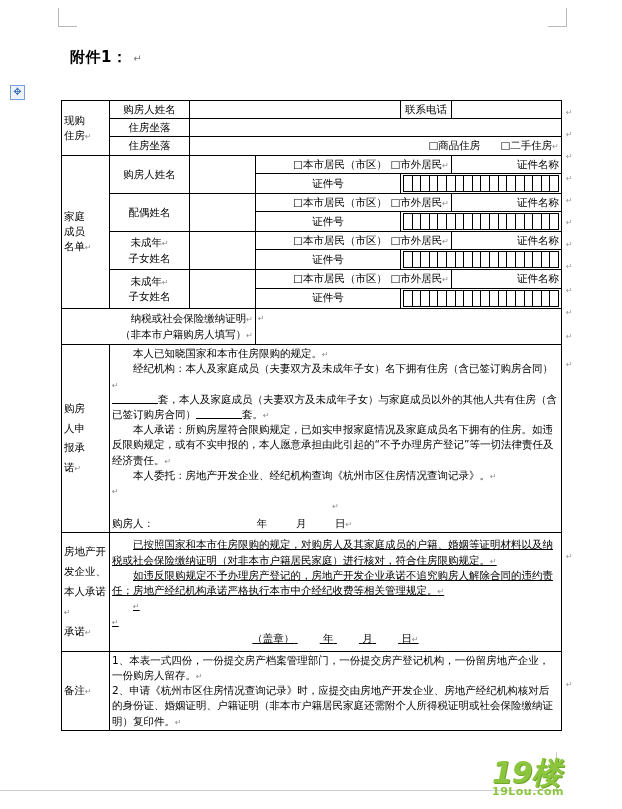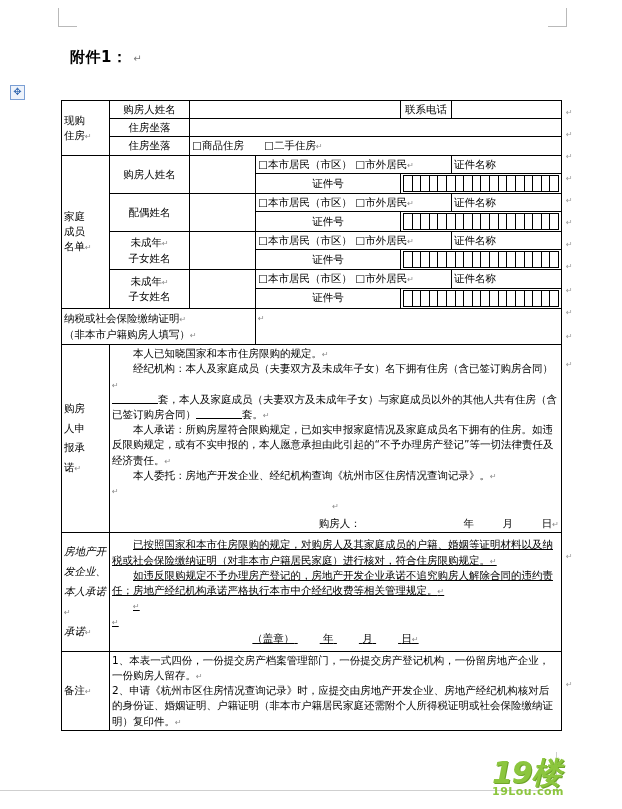--- a/index.html
+++ b/index.html
@@ -54,21 +54,21 @@
   table.form td{
     border:1px solid #000;
     font-size:10.5px;
     padding:1px 2px;
     vertical-align:middle;
     line-height:1.45;
   }
   td.vlabel{text-align:left;font-size:10.5px;line-height:1.5;}
   td.rlabel{text-align:center;white-space:nowrap;}
   td.blank{}
-  td.center{text-align:left;}
+  td.center{text-align:right;}
   .nowrap{white-space:nowrap;}
 
   .chk{font-family:"DejaVu Sans",sans-serif;}
 
   
   .idgrid{width:100%;border-collapse:collapse;table-layout:fixed;}
   .idgrid td{border:1px solid #000;height:13px;padding:0;}
   td.idcellwrap{padding:0;border:1px solid #000;}
   td.idlabel{text-align:center;white-space:nowrap;}
 
@@ -348,34 +348,34 @@
         <span>诺</span><span class="pm">↵</span>
       </td>
       <td colspan="5" class="para" style="height:182px;">
         <p><span>本人已知晓国家和本市住房限购的规定。</span><span class="pm">↵</span></p>
         <p><span>经纪机构：本人及家庭成员（夫妻双方及未成年子女）名下拥有住房（含已签订购房合同）</span><span class="pm">↵</span></p>
         <p class="noind"><span class="ul"></span><span>套，本人及家庭成员（夫妻双方及未成年子女）与家庭成员以外的其他人共有住房（含已签订购房合同）</span><span class="ul"></span><span>套。</span><span class="pm">↵</span></p>
         <p><span>本人承诺：所购房屋符合限购规定，已如实申报家庭情况及家庭成员名下拥有的住房。如违反限购规定，或有不实申报的，本人愿意承担由此引起的“不予办理房产登记”等一切法律责任及经济责任。</span><span class="pm">↵</span></p>
         <p><span>本人委托：房地产开发企业、经纪机构查询《杭州市区住房情况查询记录》。</span><span class="pm">↵</span></p>
         <p class="noind"><span class="pm">↵</span></p>
         <p class="noind" style="text-align:center;"><span class="pm">↵</span></p>
-        <p class="noind" style="text-align:right;margin-top:2px;">
+        <p class="noind" style="text-align:left;margin-top:2px;">
           <span>购房人：</span>
           <span style="display:inline-block;width:96px;"></span>
           <span>年</span>
           <span style="display:inline-block;width:22px;"></span>
           <span>月</span>
           <span style="display:inline-block;width:22px;"></span>
           <span>日</span><span class="pm">↵</span>
         </p>
       </td>
     </tr>
 
     <tr>
-      <td class="vlabel" style="line-height:1.9;font-style:italic;">
+      <td class="vlabel" style="line-height:1.9;">
         <span>房地产开</span><br>
         <span>发企业、</span><br>
         <span>本人承诺</span><span class="pm">↵</span><br>
         <span>承诺</span><span class="pm">↵</span>
       </td>
       <td colspan="5" class="para" style="height:116px;text-decoration:underline;">
         <p><span>已按照国家和本市住房限购的规定，对购房人及其家庭成员的户籍、婚姻等证明材料以及纳税或社会保险缴纳证明（对非本市户籍居民家庭）进行核对，符合住房限购规定。</span><span class="pm">↵</span></p>
         <p><span>如违反限购规定不予办理房产登记的，房地产开发企业承诺不追究购房人解除合同的违约责任；房地产经纪机构承诺严格执行本市中介经纪收费等相关管理规定。</span><span class="pm">↵</span></p>
         <p><span class="pm">↵</span></p>
         <p class="noind"><span class="pm">↵</span></p>

